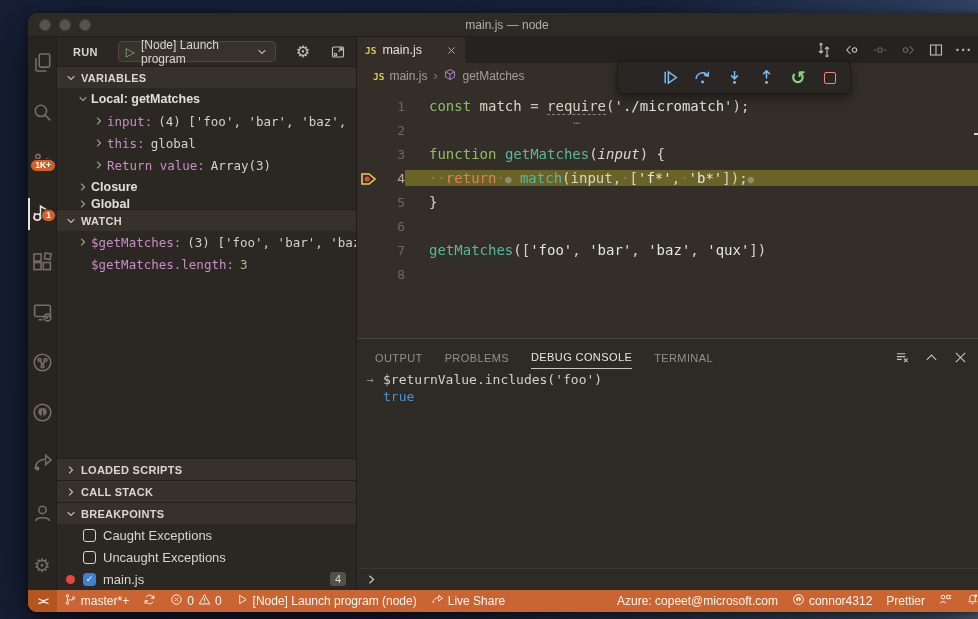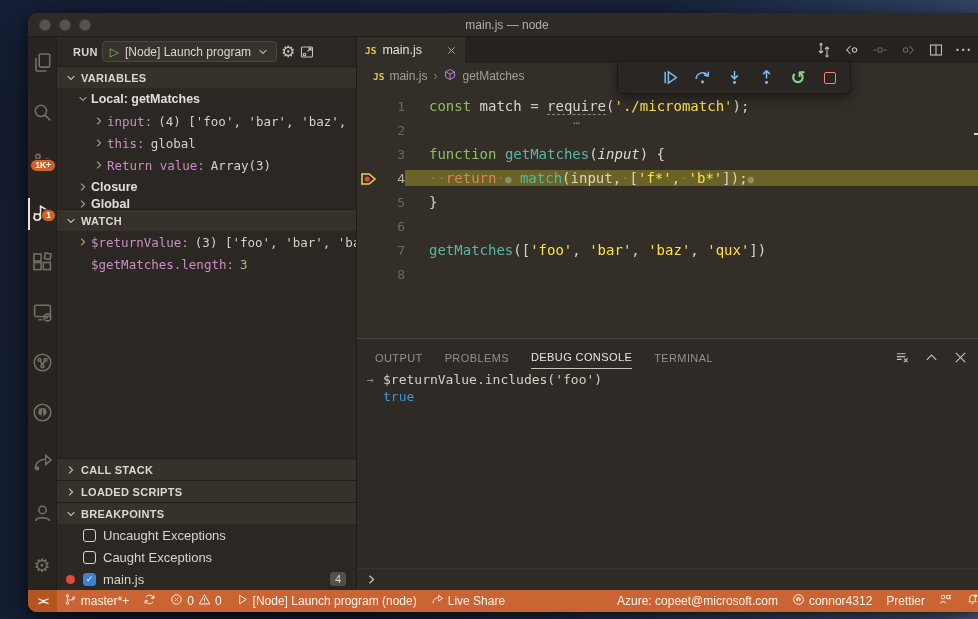--- a/index.html
+++ b/index.html
@@ -46,21 +46,21 @@
     border:1px solid #282420;
   }
   .ab-bottom { margin-top:auto; }
   .ab-gear { font-size:19px; line-height:1; }
 
   
   .sidebar {
     width:300px; background:#2b2723; border-right:1px solid #1e1b18;
     display:flex; flex-direction:column; flex:none; color:#d6d1c9; font-size:13px; min-height:0;
   }
-  .run-row { height:29px; display:flex; align-items:center; padding:0 10px 0 16px; gap:4px; flex:none; }
+  .run-row { height:29px; display:flex; align-items:center; padding:0 10px 0 16px; gap:20px; flex:none; }
   .run-label { font-size:11px; font-weight:bold; color:#d8d4cd; letter-spacing:.3px; }
   .run-pill {
     height:21px; display:flex; align-items:center; gap:6px; padding:0 7px;
     background:#37322c; border:1px solid #4d4740; border-radius:4px; font-size:12px; color:#dad6cf;
   }
   .run-play { color:#7cc36d; font-size:12px; }
   .run-chev svg, .hdr-chev svg, .row-chev svg { width:12px; height:12px; stroke:currentColor; fill:none; stroke-width:1.6; }
   .run-chev { color:#b9b4ac; display:flex; }
   .run-gear { font-size:16px; color:#c6c1ba; line-height:1; }
   .icon-btn svg { width:16px; height:16px; stroke:currentColor; fill:none; stroke-width:1.1; }
@@ -129,21 +129,21 @@
   
   .code { flex:1; position:relative; padding-top:5px; font-family:"DejaVu Sans Mono", monospace; font-size:14px; overflow:hidden; }
   .code-line { height:24px; display:flex; align-items:center; }
   .gutter-bp { width:22px; flex:none; display:flex; align-items:center; justify-content:center; }
   .linenum { width:26px; flex:none; text-align:right; color:#6f675c; font-size:13px; }
   .line-content { flex:1; padding-left:24px; white-space:pre; }
   .code-line.hl .line-content { background:#696327; }
   .code-line.hl .linenum { color:#b9b09f; }
   .bp-arrow { position:relative; width:15px; height:12px; }
   .bp-arrow svg { width:15px; height:12px; }
-  .t-kw{color:#8fbf65} .t-fn{color:#56b99f} .t-str{color:#fde047} .t-ret{color:#e08352}
+  .t-kw{color:#8fbf65} .t-fn{color:#56b99f} .t-str{color:#e5e5e5} .t-ret{color:#e08352}
   .t-txt{color:#d9d4c9} .t-op{color:#c9c4ba}
   .t-ws{color:rgba(217,212,201,.25)} .t-bpdot{color:#908d6c; font-size:11px;}
   .t-param{color:#dcd7cc; font-style:italic}
   .t-req{color:#d9d4c9; border-bottom:1px dashed #8a847a; position:relative; display:inline-block;}
   .t-req::after { content:"…"; position:absolute; left:50%; transform:translateX(-50%); bottom:-13px; font-size:11px; color:#8a847a; }
 
   .ruler { position:absolute; top:0; bottom:0; right:0; width:12px; }
   .ruler .mark { position:absolute; right:3px; width:5px; background:#1d96a5; }
   .ruler .hline { position:absolute; right:0; width:12px; height:2px; background:#d8d4cf; }
 
@@ -357,67 +357,67 @@
           </span>
         <span>WATCH</span>
       </div>
       <div class="tree" id="watch-rows">
           <div class="tree-row" style="padding-left: 18px;">
             <span class="row-chev">
               <svg viewBox="0 0 16 16">
                 <path d="M5.5 3.5 L10 8 L5.5 12.5"></path>
               </svg>
             </span>
-            <span class="kv-key">$returnValue:</span>
+            <span class="kv-key">$getMatches:</span>
             <span class="kv-val">(3) ['foo', 'bar', 'baz']</span>
           </div>
           <div class="tree-row" style="padding-left: 18px;">
             <span class="row-chev"></span>
             <span class="kv-key">$getMatches.length:</span>
             <span class="kv-val num">3</span>
           </div>
         </div>
 
       <div class="sb-spacer"></div>
 
       <div id="lower-sections">
           <div class="sec-header">
             <span class="row-chev hdr-chev">
               <svg viewBox="0 0 16 16">
                 <path d="M5.5 3.5 L10 8 L5.5 12.5"></path>
               </svg>
             </span>
-            <span>CALL STACK</span>
+            <span>LOADED SCRIPTS</span>
           </div>
           <div class="sec-header">
             <span class="row-chev hdr-chev">
               <svg viewBox="0 0 16 16">
                 <path d="M5.5 3.5 L10 8 L5.5 12.5"></path>
               </svg>
             </span>
-            <span>LOADED SCRIPTS</span>
+            <span>CALL STACK</span>
           </div>
         </div>
 
       <div class="sec-header">
         <span class="hdr-chev">
             <svg viewBox="0 0 16 16">
               <path d="M3.5 5.5 L8 10 L12.5 5.5"></path>
             </svg>
           </span>
         <span>BREAKPOINTS</span>
       </div>
       <div id="bp-rows">
           <div class="bp-row">
             <span class="cb"></span>
-            <span>Uncaught Exceptions</span>
+            <span>Caught Exceptions</span>
           </div>
           <div class="bp-row">
             <span class="cb"></span>
-            <span>Caught Exceptions</span>
+            <span>Uncaught Exceptions</span>
           </div>
           <div class="bp-row">
             <span class="bp-dot"></span>
             <span class="cb checked">✓</span>
             <span>main.js</span>
             <span class="bp-badge">4</span>
           </div>
         </div>
     </div>
 

